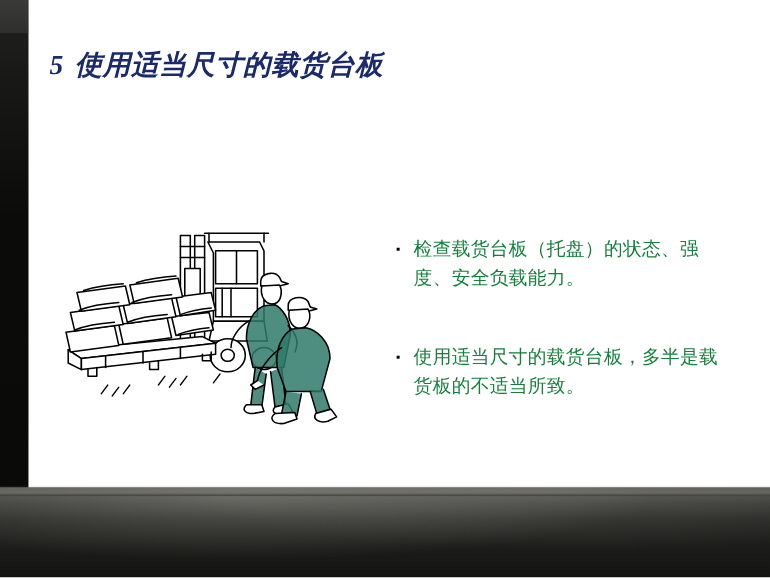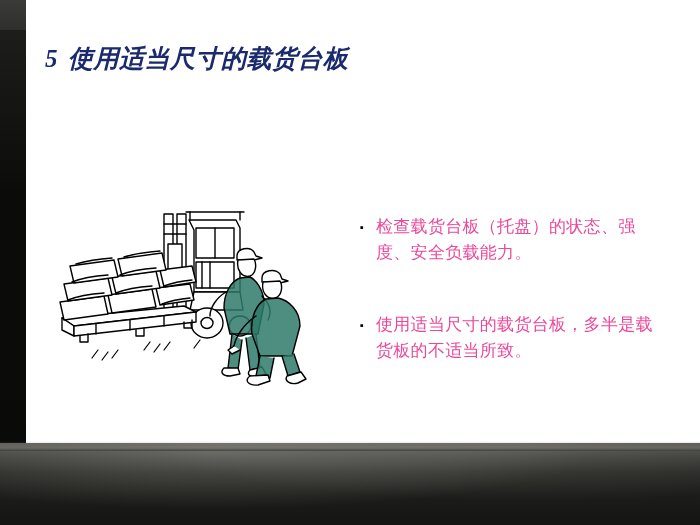--- a/index.html
+++ b/index.html
@@ -119,21 +119,21 @@
     font-size: 11px;
     line-height: 26px;
     color: #000000;
     text-align: left;
   }
   .bullet-text {
     flex: 1 1 auto;
     font-family: "Liberation Serif", serif;
     font-size: 17px;
     line-height: 26px;
-    color: #ec4899;
+    color: #15803d;
     letter-spacing: 0.3px;
   }
 
   .illustration {
     position: absolute;
     left: 44px;
     top: 200px;
     width: 300px;
     height: 200px;
   }

